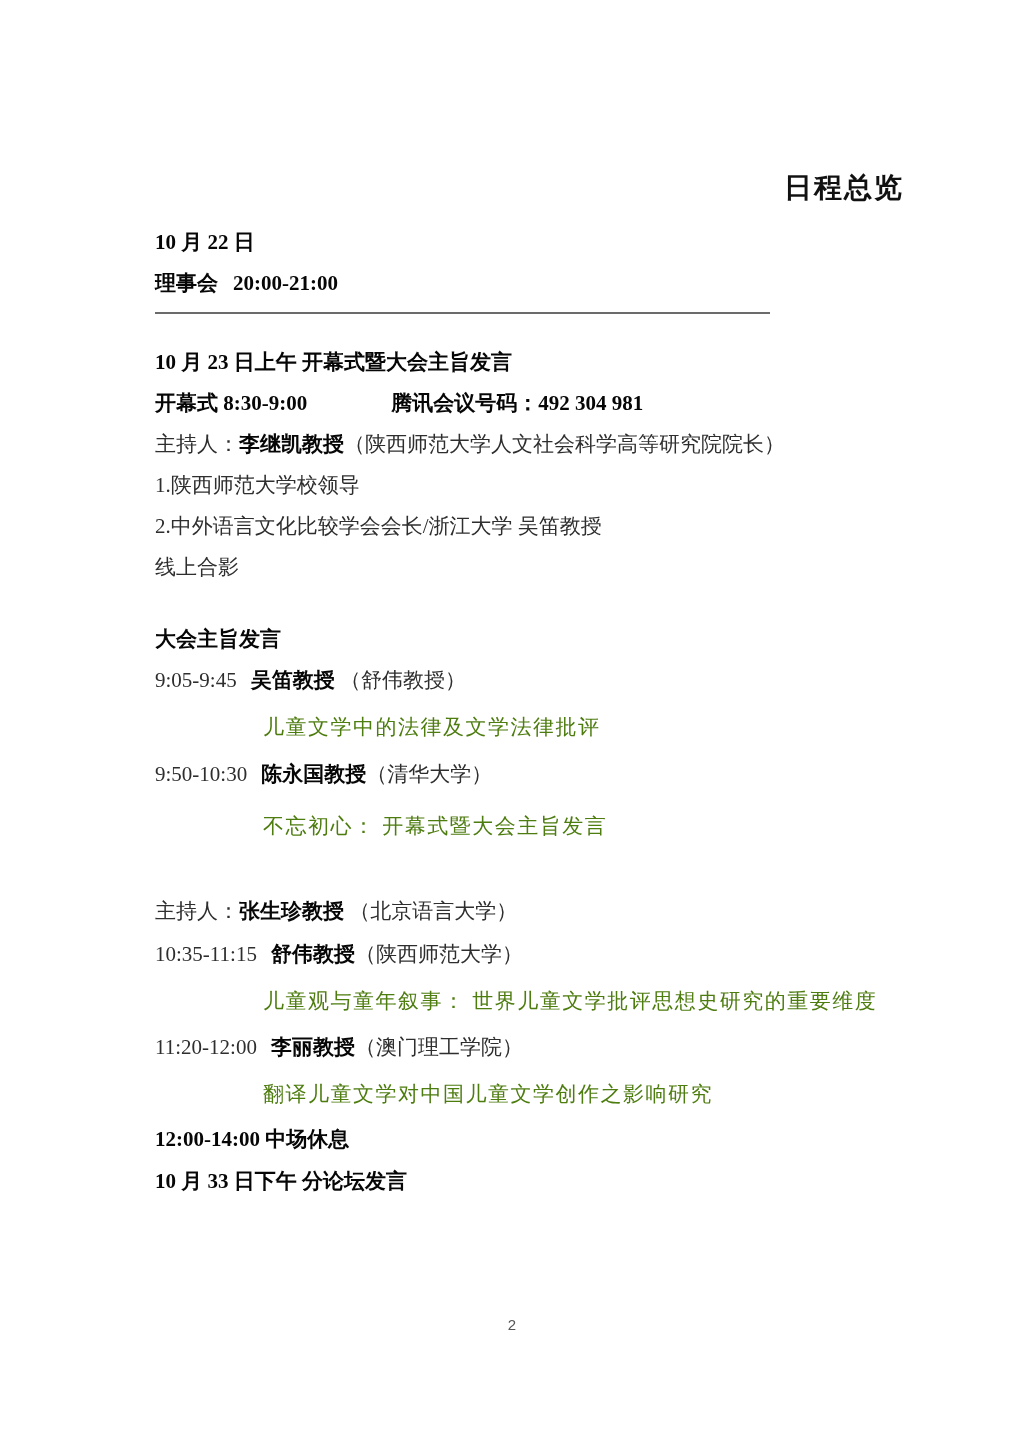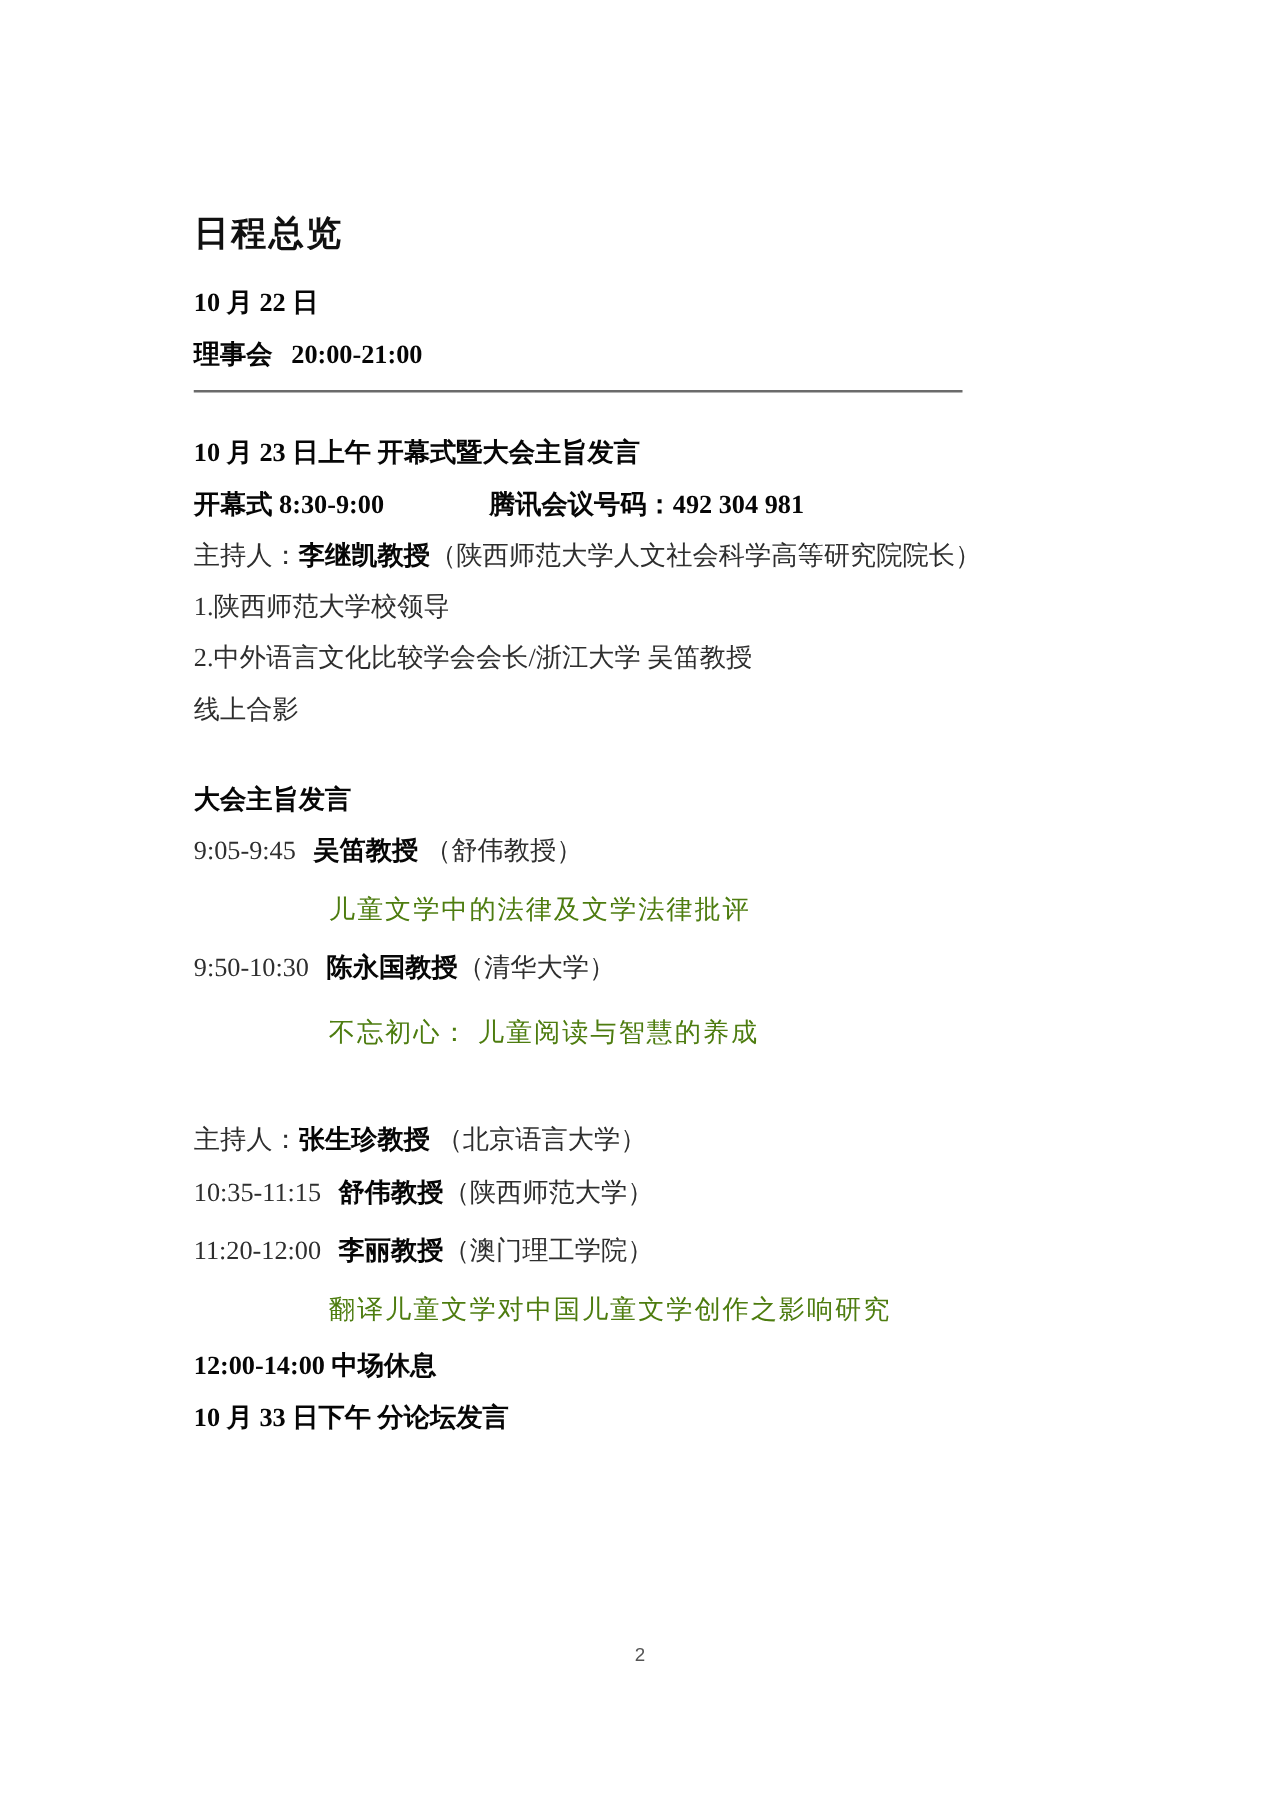--- a/index.html
+++ b/index.html
@@ -13,21 +13,21 @@
     font-family: "Liberation Serif", "DejaVu Serif", serif;
   }
   .content {
     padding: 168px 120px 0 155px;
   }
   .doc-title {
     font-size: 28px;
     line-height: 40px;
     font-weight: 700;
     color: #111111;
-    text-align: left;
+    text-align: right;
     letter-spacing: 2px;
   }
   .line {
     font-size: 21px;
     line-height: 41px;
     color: #2e2e2e;
     white-space: pre-wrap;
   }
   .b { font-weight: 700; color: #060606; }
   .divider {
@@ -82,26 +82,27 @@
 
     <div class="line b" style="margin-top:31px">大会主旨发言</div>
 
 
     <div class="line"><span class="talk-time">9:05-9:45</span><span class="b">吴笛教授</span><span> （舒伟教授）</span></div>
 
     <div class="line talk-title" style="margin-top:6px">儿童文学中的法律及文学法律批评</div>
 
     <div class="line" style="margin-top:6px"><span class="talk-time">9:50-10:30</span><span class="b">陈永国教授</span><span>（清华大学）</span></div>
 
-    <div class="line talk-title" style="margin-top:11px">不忘初心： 儿童阅读与智慧的养成</div>
+    <div class="line talk-title" style="margin-top:11px">不忘初心： 开幕式暨大会主旨发言</div>
 
     <div class="line" style="margin-top:44px"><span>主持人：</span><span class="b">张生珍教授</span><span> （北京语言大学）</span></div>
 
     <div class="line" style="margin-top:2px"><span class="talk-time">10:35-11:15</span><span class="b">舒伟教授</span><span>（陕西师范大学）</span></div>
 
+    <div class="line talk-title" style="margin-top:6px">儿童观与童年叙事： 世界儿童文学批评思想史研究的重要维度</div>
 
     <div class="line" style="margin-top:5px"><span class="talk-time">11:20-12:00</span><span class="b">李丽教授</span><span>（澳门理工学院）</span></div>
 
     <div class="line talk-title" style="margin-top:6px">翻译儿童文学对中国儿童文学创作之影响研究</div>
 
     <div class="line b" style="margin-top:4px">12:00-14:00 中场休息</div>
 
     <div class="line b" style="margin-top:1px">10 月 33 日下午 分论坛发言</div>
 
   </div>

